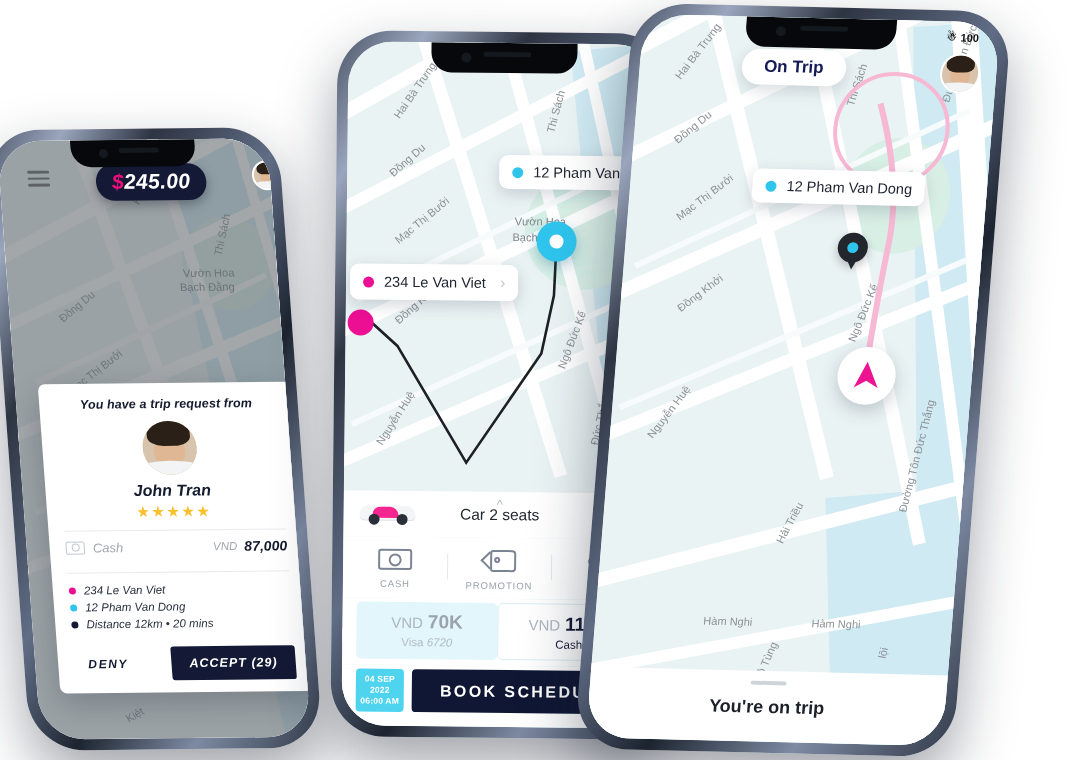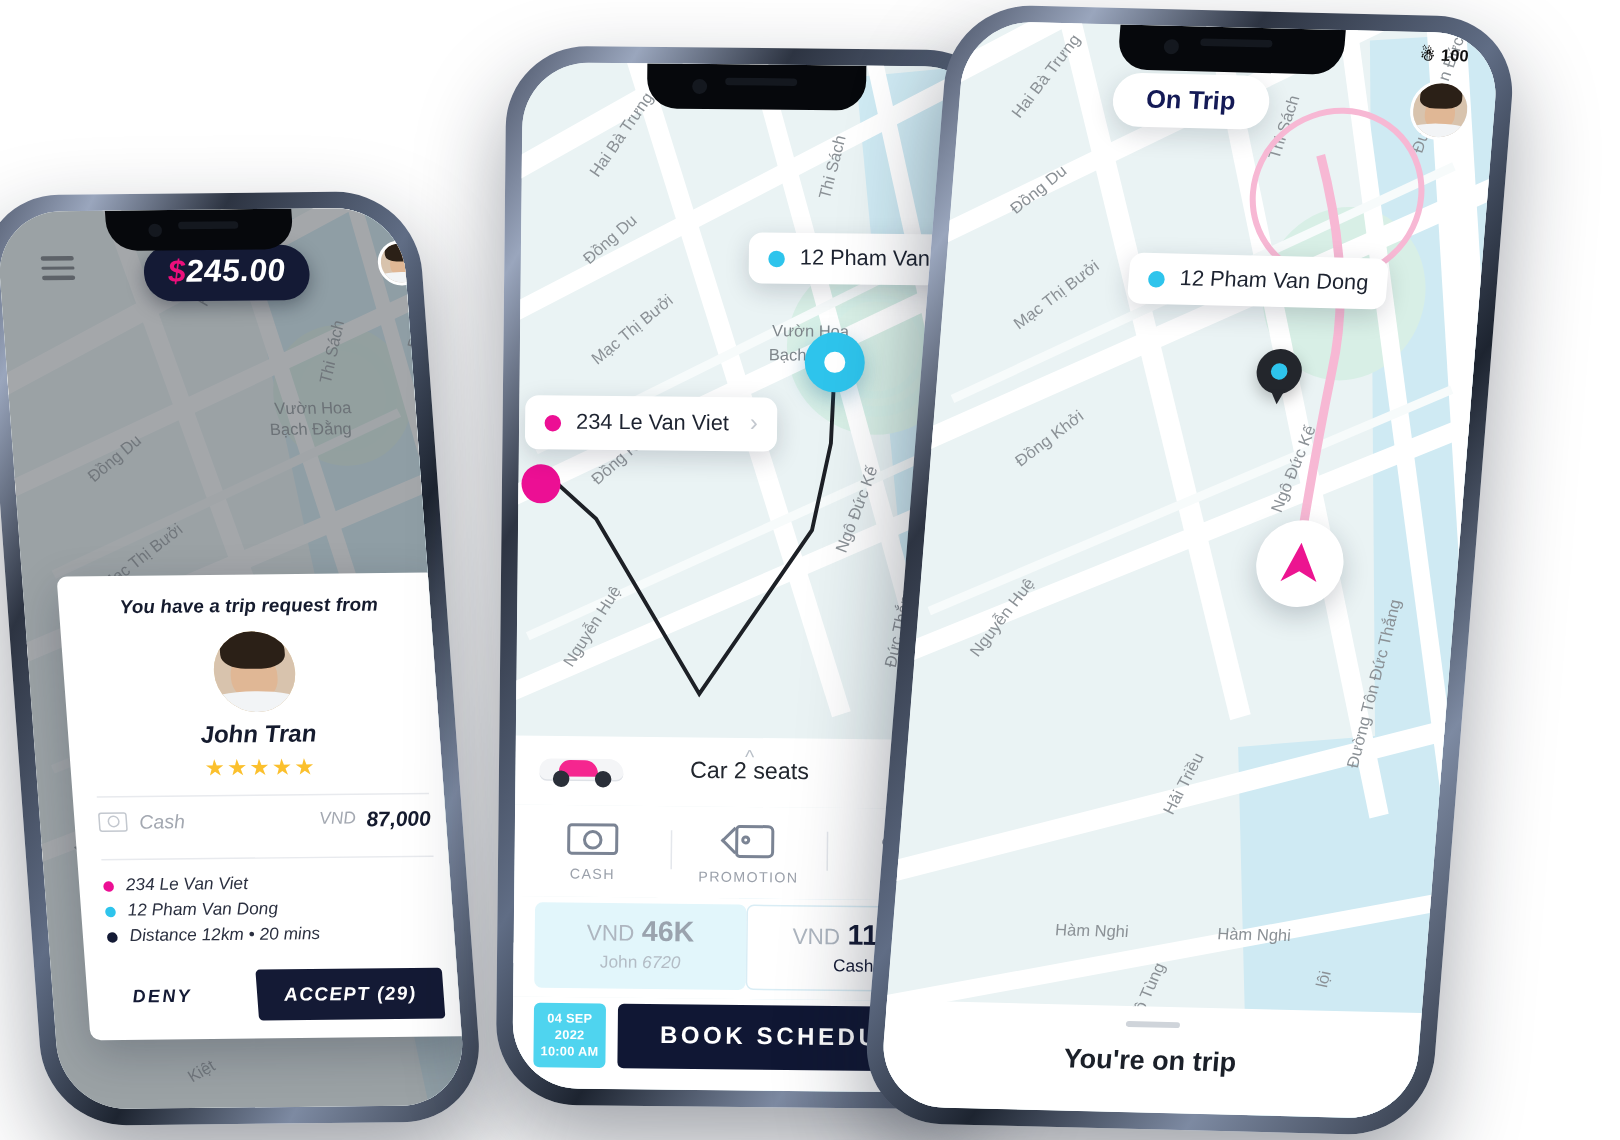--- a/index.html
+++ b/index.html
@@ -331,37 +331,37 @@
                 <i></i>
                 <i></i>
               </div>
             <div class="cap">NOTE</div>
           </div>
         </div>
 
         <div class="price-row">
           <div class="price-cell alt">
             <div class="amtline">
-              <span class="vnd">VND</span><span class="big">46K</span>
+              <span class="vnd">VND</span><span class="big">70K</span>
             </div>
-            <div class="sub"><b>John</b> <span>6720</span></div>
+            <div class="sub"><b>Visa</b> <span>6720</span></div>
           </div>
           <div class="price-cell sel">
             <div class="amtline">
               <span class="vnd">VND</span><span class="big">119K</span>
             </div>
             <div class="sub">Cash</div>
           </div>
         </div>
 
         <div class="book-row">
           <div class="datechip">
             <div>04 SEP</div>
             <div>2022</div>
-            <div>10:00 AM</div>
+            <div>06:00 AM</div>
           </div>
           <div class="book-btn">BOOK SCHEDULE</div>
         </div>
       </div>
     </div>
   </div>
 
   <div class="phone" id="p-right">
     <div class="inner">
 

